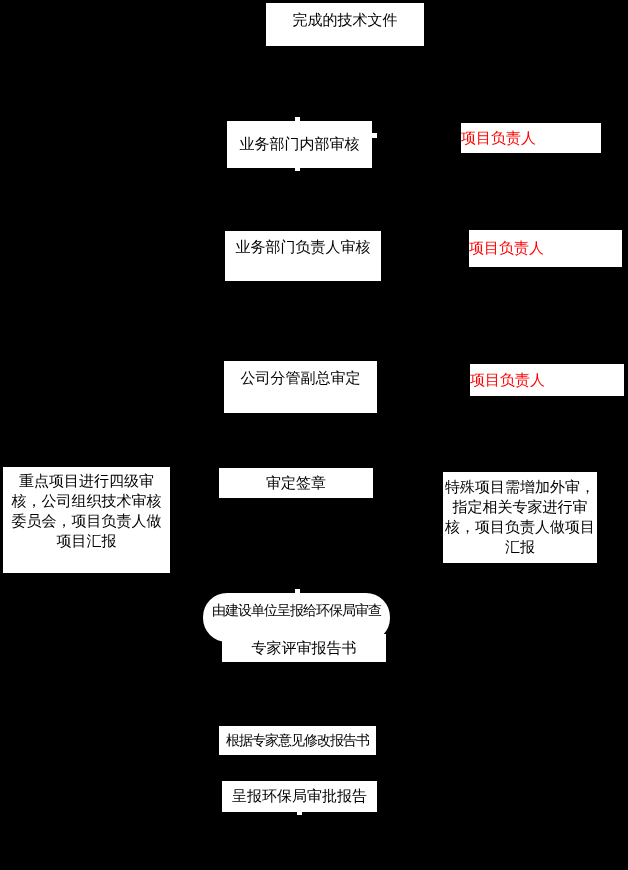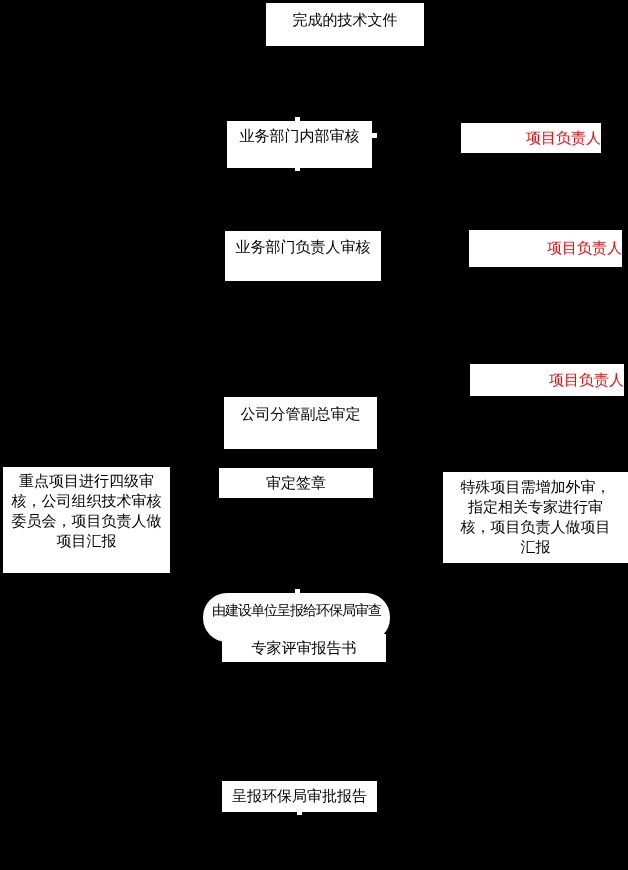--- a/index.html
+++ b/index.html
@@ -17,64 +17,67 @@
     font-size:15px;
     line-height:19px;
     text-align:center;
     box-sizing:border-box;
     white-space:nowrap;
   }
   .top-align{padding-top:7px;}
   .center-align{display:flex;align-items:center;justify-content:center;text-align:center;}
   .red-label{
     color:#ff0000;
-    display:flex;align-items:center;justify-content:flex-end;
+    display:flex;align-items:center;justify-content:flex-start;
   }
   .note{
     white-space:pre-line;
     line-height:20px;
     padding-top:4px;
   }
   .note-right{padding-top:5px;}
   .tight{letter-spacing:-1px;font-size:14px;}
   .stub{position:absolute;background:#ffffff;}
 </style>
 </head>
 <body>
 
 <div class="stage">
 
   <div class="box top-align" style="left:223px;top:3px;width:158px;height:43px;padding-top:8px;margin-left:43px;">
     <span>完成的技术文件</span>
   </div>
 
-  <div class="box top-align" style="left:227px;top:121px;width:145px;height:47px;padding-top:6px;">
+  <div class="box top-align" style="left:227px;top:121px;width:145px;height:47px;padding-top:14px;">
     <span>业务部门内部审核</span>
   </div>
 
   <div class="box top-align" style="left:225px;top:231px;width:156px;height:50px;">
     <span>业务部门负责人审核</span>
   </div>
 
-  <div class="box top-align" style="left:224px;top:361px;width:153px;height:52px;padding-top:8px;margin-top:36px;">
+  <div class="box top-align" style="left:224px;top:361px;width:153px;height:52px;padding-top:8px;">
     <span>公司分管副总审定</span>
   </div>
 
   <div class="box center-align" style="left:219px;top:468px;width:154px;height:30px;">
     <span>审定签章</span>
   </div>
 
   <div class="box top-align tight" style="left:203px;top:593px;width:187px;height:49px;padding-top:8px;border-radius:24px;">
     <span>由建设单位呈报给环保局审查</span>
   </div>
 
   <div class="box center-align" style="left:222px;top:634px;width:164px;height:28px;">
     <span>专家评审报告书</span>
   </div>
 
+  <div class="box center-align tight" style="left:219px;top:726px;width:157px;height:29px;">
+    <span>根据专家意见修改报告书</span>
+  </div>
 
   <div class="box center-align" style="left:222px;top:781px;width:155px;height:31px;">
     <span>呈报环保局审批报告</span>
   </div>
 
 
   <div class="box red-label" style="left:461px;top:123px;width:140px;height:30px;">
     <span>项目负责人</span>
   </div>
 
@@ -84,21 +87,21 @@
 
   <div class="box red-label" style="left:470px;top:364px;width:154px;height:32px;">
     <span>项目负责人</span>
   </div>
 
   <div class="box note" style="left:3px;top:467px;width:167px;height:106px;">重点项目进行四级审
 核，公司组织技术审核
 委员会，项目负责人做
 项目汇报</div>
 
-  <div class="box note note-right" style="left:443px;top:472px;width:185px;height:91px;">特殊项目需增加外审，
+  <div class="box note note-right" style="left:443px;top:472px;width:154px;height:91px;">特殊项目需增加外审，
 指定相关专家进行审
 核，项目负责人做项目
 汇报</div>
 
   <div class="stub" style="left:295px;top:117px;width:5px;height:4px;"></div>
   <div class="stub" style="left:295px;top:168px;width:5px;height:3px;"></div>
   <div class="stub" style="left:372px;top:133px;width:5px;height:5px;"></div>
   <div class="stub" style="left:295px;top:589px;width:5px;height:4px;"></div>
   <div class="stub" style="left:297px;top:812px;width:5px;height:3px;"></div>
 

